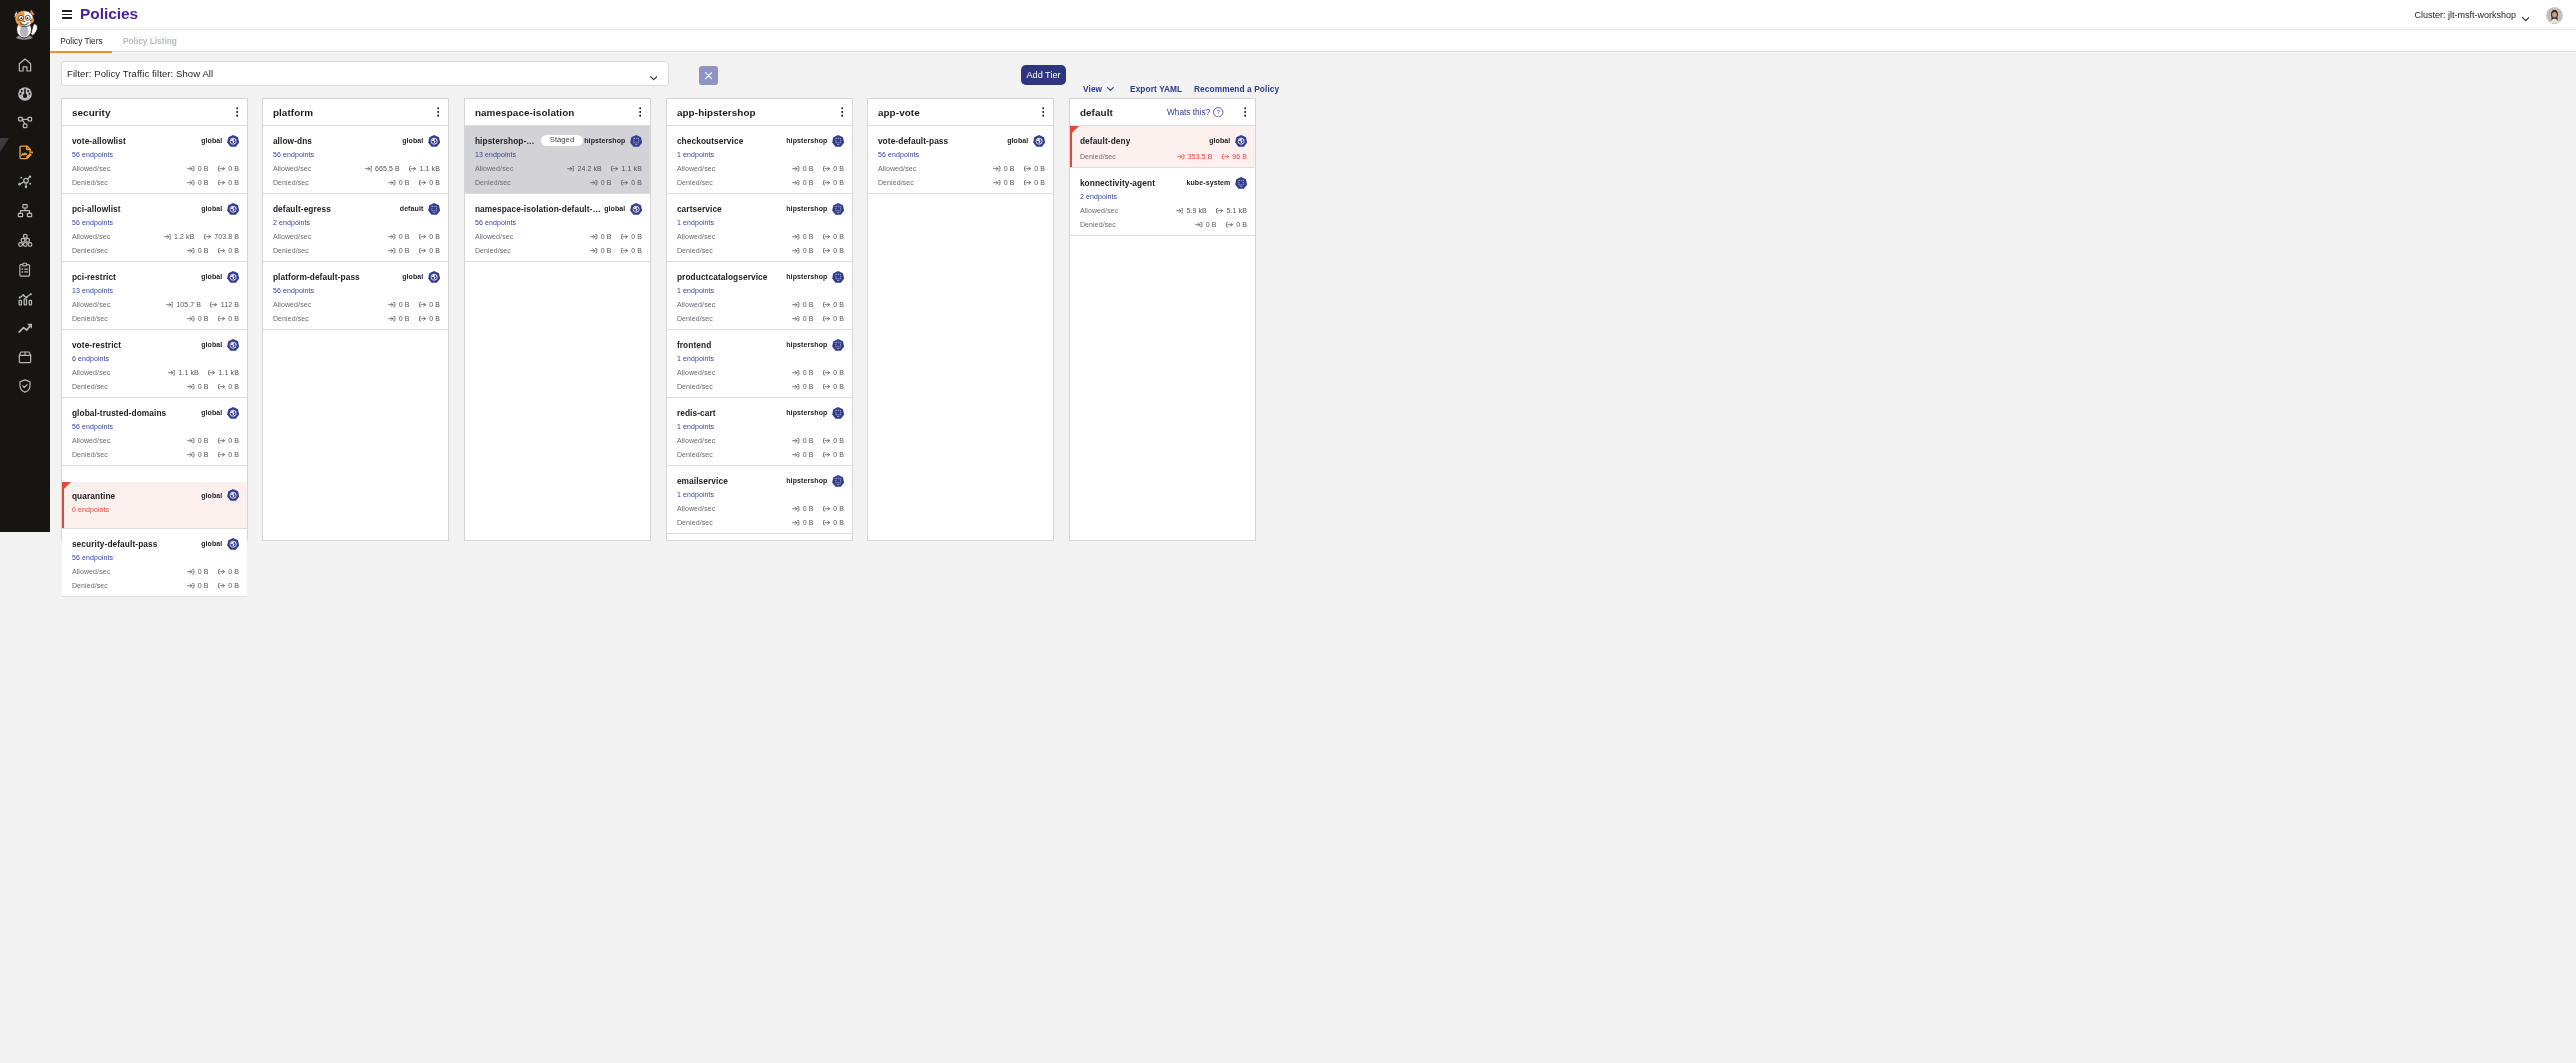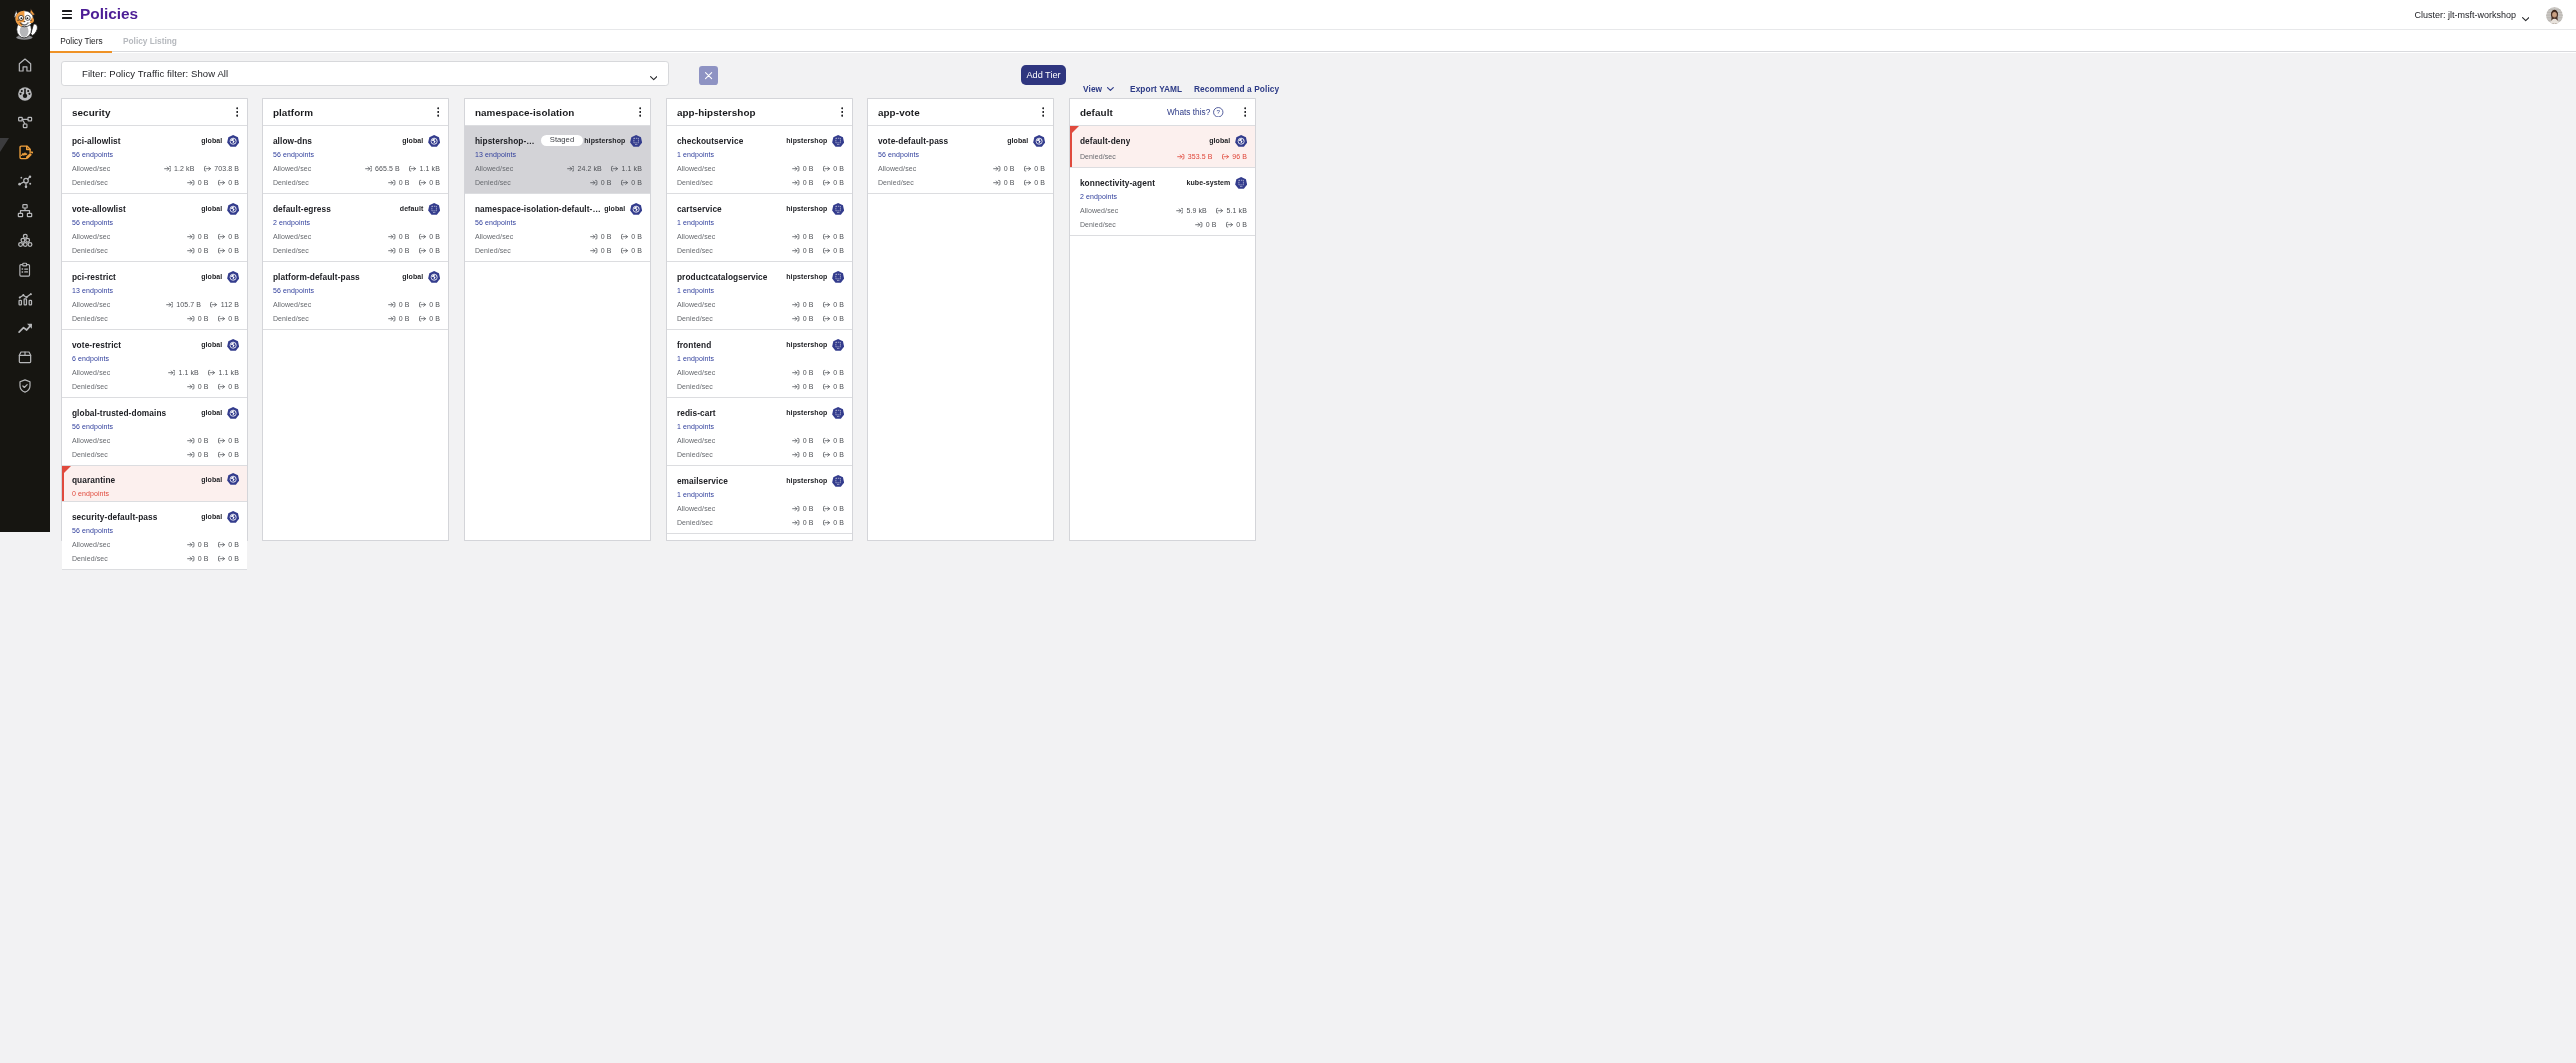--- a/index.html
+++ b/index.html
@@ -14,34 +14,34 @@
 #cluster { position:absolute; right:60px; top:9.9px; font-size:9px; color:#212227; }
 #clchev { position:absolute; right:47px; top:13px; }
 #avatar { position:absolute; right:12.6px; top:7px; width:17px; height:17px; border-radius:50%; overflow:hidden; }
 #tabs { position:fixed; left:50px; top:29px; right:0; height:24px; background:#fff; border-top:1.2px solid #e7e8ea; z-index:20; }
 #tabgray { position:absolute; left:0; right:0; top:20.6px; height:1.2px; background:#d9dadd; }
 .tab { position:absolute; top:0; height:21.5px; display:flex; align-items:center; font-size:8.3px; white-space:nowrap; }
 #tab1 { left:10.2px; font-weight:400; color:#1a1a1c; }
 #tab2 { left:73px; font-weight:700; color:#b6b9be; }
 #tabline { position:absolute; left:0; top:20.6px; width:62px; height:2.5px; background:#ef9225; }
 #filterbox { position:fixed; left:61px; top:61px; width:608px; height:24.6px; background:#fff; border:0.6px solid #d7d8db; border-radius:3.1px; z-index:10; display:flex; align-items:center; }
-#filterbox span { margin-left:20px; font-size:9.5px; color:#222327; letter-spacing:0.1px; }
+#filterbox span { margin-left:5px; font-size:9.5px; color:#222327; letter-spacing:0.1px; }
 #fchev { position:absolute; right:11px; top:9.9px; }
 #xbtn { position:fixed; left:699px; top:66px; width:19px; height:18.5px; border-radius:3.1px; background:#8e93c3; z-index:10; display:flex; align-items:center; justify-content:center; }
 #addtier { position:fixed; left:1021px; top:65px; width:45px; height:20.3px; border-radius:4.9px; background:#2f367f; color:#fff; font-size:9.2px; display:flex; align-items:center; justify-content:center; z-index:10; }
 .hlink { position:fixed; top:79px; height:20.3px; display:flex; align-items:center; font-size:8.3px; font-weight:700; color:#2c3a86; z-index:10; white-space:nowrap; letter-spacing:0.1px; }
 #board { position:absolute; left:0; top:0; }
 .tier { position:absolute; top:98px; width:187px; height:443px; background:#fff; border:0.6px solid #d4d5d9; border-radius:0.6px; }
 .thead { height:27px; display:flex; align-items:center; justify-content:space-between; padding:0 8.6px 0 9.9px; border-bottom:0.6px solid #dcdde0; }
 .ttl { font-size:9.9px; font-weight:700; color:#1a1b1e; letter-spacing:0.1px; }
 .thr { display:flex; align-items:center; }
 .whats { font-size:8.3px; color:#2f3c88; display:flex; align-items:center; margin-right:20px; }
 .card { position:relative; height:68px; border-bottom:0.6px solid #dcdde0; padding:0 8px 0 9.9px; background:#fff; }
 .card.staged { background:#d3d3d7; }
-.card.qr { height:36px; background:#fcf0ee; }
+.card.qr { height:47px; background:#fcf0ee;margin-top:16px; }
 .card.dd { height:42px; background:#fcf0ee; }
 .card.qr::before, .card.dd::before { content:""; position:absolute; left:0; top:0; bottom:0; width:1.8px; background:#e04a3d; }
 .card.qr::after, .card.dd::after { content:""; position:absolute; left:0; top:0; width:0; height:0; border-top:9.2px solid #e04a3d; border-right:9.2px solid transparent; }
 .r1 { display:flex; align-items:center; padding-top:8px; height:21.5px; }
 .nm { font-size:8.3px; font-weight:700; color:#202126; letter-spacing:0.1px; white-space:nowrap; overflow:hidden; text-overflow:ellipsis; }
 .scope { margin-left:auto; display:flex; align-items:center; }
 .sct { font-size:7px; font-weight:700; color:#232428; margin-right:4.3px; letter-spacing:0.1px; }
 .scico { display:block; }
 .pill { background:#fff; border-radius:5.5px; height:10.8px; line-height:10.8px; width:42px; text-align:center; font-size:7.7px; color:#3c3e44; margin-left:3.1px; white-space:nowrap; flex:none; }
 .ep { height:14px; display:flex; align-items:center; font-size:7px; color:#2e3d9b; letter-spacing:0.1px; }
@@ -67,21 +67,21 @@
             <g fill="#242528">
               <circle cx="2" cy="2" r="1.7"></circle>
               <circle cx="2" cy="8" r="1.7"></circle>
               <circle cx="2" cy="14" r="1.7"></circle>
             </g>
           </svg>
         </span>
       </div>
       <div class="card ">
         <div class="r1">
-          <span class="nm">pci-allowlist</span>
+          <span class="nm">vote-allowlist</span>
           <span class="scope">
             <span class="sct">global</span>
             <svg class="scico" width="12.3" height="12.3" viewBox="0 0 21 21">
               <polygon points="10.50,0.00 18.71,3.95 20.74,12.84 15.06,19.96 5.94,19.96 0.26,12.84 2.29,3.95" fill="#333c8d"></polygon>
               <circle cx="10.5" cy="10.6" r="5.25" fill="none" stroke="#fff" stroke-width="1.3"></circle>
               <path d="M10.3 5.6c-.9.5-.9 1.3-1.7 1.6-.7.3-1.4.1-1.9.7-.3.4-.4.8-.3 1.2l1.5 1.2 1.4-.3.9 1.3-.6 1.7.5 1.2c.4.1.8.1 1.1 0l.4-1.9 1.2-.9-.2-1.3-1.4-.4-.4-1.1.9-.8-.2-1.9c-.3-.2-.8-.3-1.2-.3z" fill="#fff"></path>
               <path d="M13.6 7.3l1.2 1 .2 1.1-1.1-.1-.7-1.1z" fill="#fff"></path>
               <path d="M12.3 13.9l1.3.3c-.4.6-1 1-1.7 1.3z" fill="#fff"></path>
             </svg>
           </span>
@@ -91,63 +91,63 @@
           <span class="lb">Allowed/sec</span>
           <span class="vals">
             <span class="g">
               <svg class="ioico" width="7.4" height="7.4" viewBox="0 0 14 14">
                 <g fill="none" stroke="#4f5257" stroke-width="1.5" stroke-linecap="round" stroke-linejoin="round">
                   <path d="M1.2 7h8"></path>
                   <path d="M6.2 3.8 9.4 7 6.2 10.2"></path>
                   <path d="M10.6 2.7h.9a1.6 1.6 0 0 1 1.6 1.6v5.4a1.6 1.6 0 0 1-1.6 1.6h-.9"></path>
                 </g>
               </svg>
-              <span>1.2 kB</span>
-            </span>
-            <span class="g">
-              <svg class="ioico" width="7.4" height="7.4" viewBox="0 0 14 14">
-                <g fill="none" stroke="#4f5257" stroke-width="1.5" stroke-linecap="round" stroke-linejoin="round">
-                  <path d="M3.4 2.7h-.9A1.6 1.6 0 0 0 .9 4.3v5.4a1.6 1.6 0 0 0 1.6 1.6h.9"></path>
-                  <path d="M3.8 7h8.4"></path>
-                  <path d="M9 3.8 12.2 7 9 10.2"></path>
-                </g>
-              </svg>
-              <span>703.8 B</span>
-            </span>
-          </span>
-        </div>
-        <div class="kv">
-          <span class="lb">Denied/sec</span>
-          <span class="vals">
-            <span class="g">
-              <svg class="ioico" width="7.4" height="7.4" viewBox="0 0 14 14">
-                <g fill="none" stroke="#4f5257" stroke-width="1.5" stroke-linecap="round" stroke-linejoin="round">
-                  <path d="M1.2 7h8"></path>
-                  <path d="M6.2 3.8 9.4 7 6.2 10.2"></path>
-                  <path d="M10.6 2.7h.9a1.6 1.6 0 0 1 1.6 1.6v5.4a1.6 1.6 0 0 1-1.6 1.6h-.9"></path>
-                </g>
-              </svg>
-              <span>0 B</span>
-            </span>
-            <span class="g">
-              <svg class="ioico" width="7.4" height="7.4" viewBox="0 0 14 14">
-                <g fill="none" stroke="#4f5257" stroke-width="1.5" stroke-linecap="round" stroke-linejoin="round">
-                  <path d="M3.4 2.7h-.9A1.6 1.6 0 0 0 .9 4.3v5.4a1.6 1.6 0 0 0 1.6 1.6h.9"></path>
-                  <path d="M3.8 7h8.4"></path>
-                  <path d="M9 3.8 12.2 7 9 10.2"></path>
-                </g>
-              </svg>
-              <span>0 B</span>
-            </span>
-          </span>
-        </div>
-      </div>
-      <div class="card ">
-        <div class="r1">
-          <span class="nm">vote-allowlist</span>
+              <span>0 B</span>
+            </span>
+            <span class="g">
+              <svg class="ioico" width="7.4" height="7.4" viewBox="0 0 14 14">
+                <g fill="none" stroke="#4f5257" stroke-width="1.5" stroke-linecap="round" stroke-linejoin="round">
+                  <path d="M3.4 2.7h-.9A1.6 1.6 0 0 0 .9 4.3v5.4a1.6 1.6 0 0 0 1.6 1.6h.9"></path>
+                  <path d="M3.8 7h8.4"></path>
+                  <path d="M9 3.8 12.2 7 9 10.2"></path>
+                </g>
+              </svg>
+              <span>0 B</span>
+            </span>
+          </span>
+        </div>
+        <div class="kv">
+          <span class="lb">Denied/sec</span>
+          <span class="vals">
+            <span class="g">
+              <svg class="ioico" width="7.4" height="7.4" viewBox="0 0 14 14">
+                <g fill="none" stroke="#4f5257" stroke-width="1.5" stroke-linecap="round" stroke-linejoin="round">
+                  <path d="M1.2 7h8"></path>
+                  <path d="M6.2 3.8 9.4 7 6.2 10.2"></path>
+                  <path d="M10.6 2.7h.9a1.6 1.6 0 0 1 1.6 1.6v5.4a1.6 1.6 0 0 1-1.6 1.6h-.9"></path>
+                </g>
+              </svg>
+              <span>0 B</span>
+            </span>
+            <span class="g">
+              <svg class="ioico" width="7.4" height="7.4" viewBox="0 0 14 14">
+                <g fill="none" stroke="#4f5257" stroke-width="1.5" stroke-linecap="round" stroke-linejoin="round">
+                  <path d="M3.4 2.7h-.9A1.6 1.6 0 0 0 .9 4.3v5.4a1.6 1.6 0 0 0 1.6 1.6h.9"></path>
+                  <path d="M3.8 7h8.4"></path>
+                  <path d="M9 3.8 12.2 7 9 10.2"></path>
+                </g>
+              </svg>
+              <span>0 B</span>
+            </span>
+          </span>
+        </div>
+      </div>
+      <div class="card ">
+        <div class="r1">
+          <span class="nm">pci-allowlist</span>
           <span class="scope">
             <span class="sct">global</span>
             <svg class="scico" width="12.3" height="12.3" viewBox="0 0 21 21">
               <polygon points="10.50,0.00 18.71,3.95 20.74,12.84 15.06,19.96 5.94,19.96 0.26,12.84 2.29,3.95" fill="#333c8d"></polygon>
               <circle cx="10.5" cy="10.6" r="5.25" fill="none" stroke="#fff" stroke-width="1.3"></circle>
               <path d="M10.3 5.6c-.9.5-.9 1.3-1.7 1.6-.7.3-1.4.1-1.9.7-.3.4-.4.8-.3 1.2l1.5 1.2 1.4-.3.9 1.3-.6 1.7.5 1.2c.4.1.8.1 1.1 0l.4-1.9 1.2-.9-.2-1.3-1.4-.4-.4-1.1.9-.8-.2-1.9c-.3-.2-.8-.3-1.2-.3z" fill="#fff"></path>
               <path d="M13.6 7.3l1.2 1 .2 1.1-1.1-.1-.7-1.1z" fill="#fff"></path>
               <path d="M12.3 13.9l1.3.3c-.4.6-1 1-1.7 1.3z" fill="#fff"></path>
             </svg>
           </span>
@@ -157,31 +157,31 @@
           <span class="lb">Allowed/sec</span>
           <span class="vals">
             <span class="g">
               <svg class="ioico" width="7.4" height="7.4" viewBox="0 0 14 14">
                 <g fill="none" stroke="#4f5257" stroke-width="1.5" stroke-linecap="round" stroke-linejoin="round">
                   <path d="M1.2 7h8"></path>
                   <path d="M6.2 3.8 9.4 7 6.2 10.2"></path>
                   <path d="M10.6 2.7h.9a1.6 1.6 0 0 1 1.6 1.6v5.4a1.6 1.6 0 0 1-1.6 1.6h-.9"></path>
                 </g>
               </svg>
-              <span>0 B</span>
-            </span>
-            <span class="g">
-              <svg class="ioico" width="7.4" height="7.4" viewBox="0 0 14 14">
-                <g fill="none" stroke="#4f5257" stroke-width="1.5" stroke-linecap="round" stroke-linejoin="round">
-                  <path d="M3.4 2.7h-.9A1.6 1.6 0 0 0 .9 4.3v5.4a1.6 1.6 0 0 0 1.6 1.6h.9"></path>
-                  <path d="M3.8 7h8.4"></path>
-                  <path d="M9 3.8 12.2 7 9 10.2"></path>
-                </g>
-              </svg>
-              <span>0 B</span>
+              <span>1.2 kB</span>
+            </span>
+            <span class="g">
+              <svg class="ioico" width="7.4" height="7.4" viewBox="0 0 14 14">
+                <g fill="none" stroke="#4f5257" stroke-width="1.5" stroke-linecap="round" stroke-linejoin="round">
+                  <path d="M3.4 2.7h-.9A1.6 1.6 0 0 0 .9 4.3v5.4a1.6 1.6 0 0 0 1.6 1.6h.9"></path>
+                  <path d="M3.8 7h8.4"></path>
+                  <path d="M9 3.8 12.2 7 9 10.2"></path>
+                </g>
+              </svg>
+              <span>703.8 B</span>
             </span>
           </span>
         </div>
         <div class="kv">
           <span class="lb">Denied/sec</span>
           <span class="vals">
             <span class="g">
               <svg class="ioico" width="7.4" height="7.4" viewBox="0 0 14 14">
                 <g fill="none" stroke="#4f5257" stroke-width="1.5" stroke-linecap="round" stroke-linejoin="round">
                   <path d="M1.2 7h8"></path>

